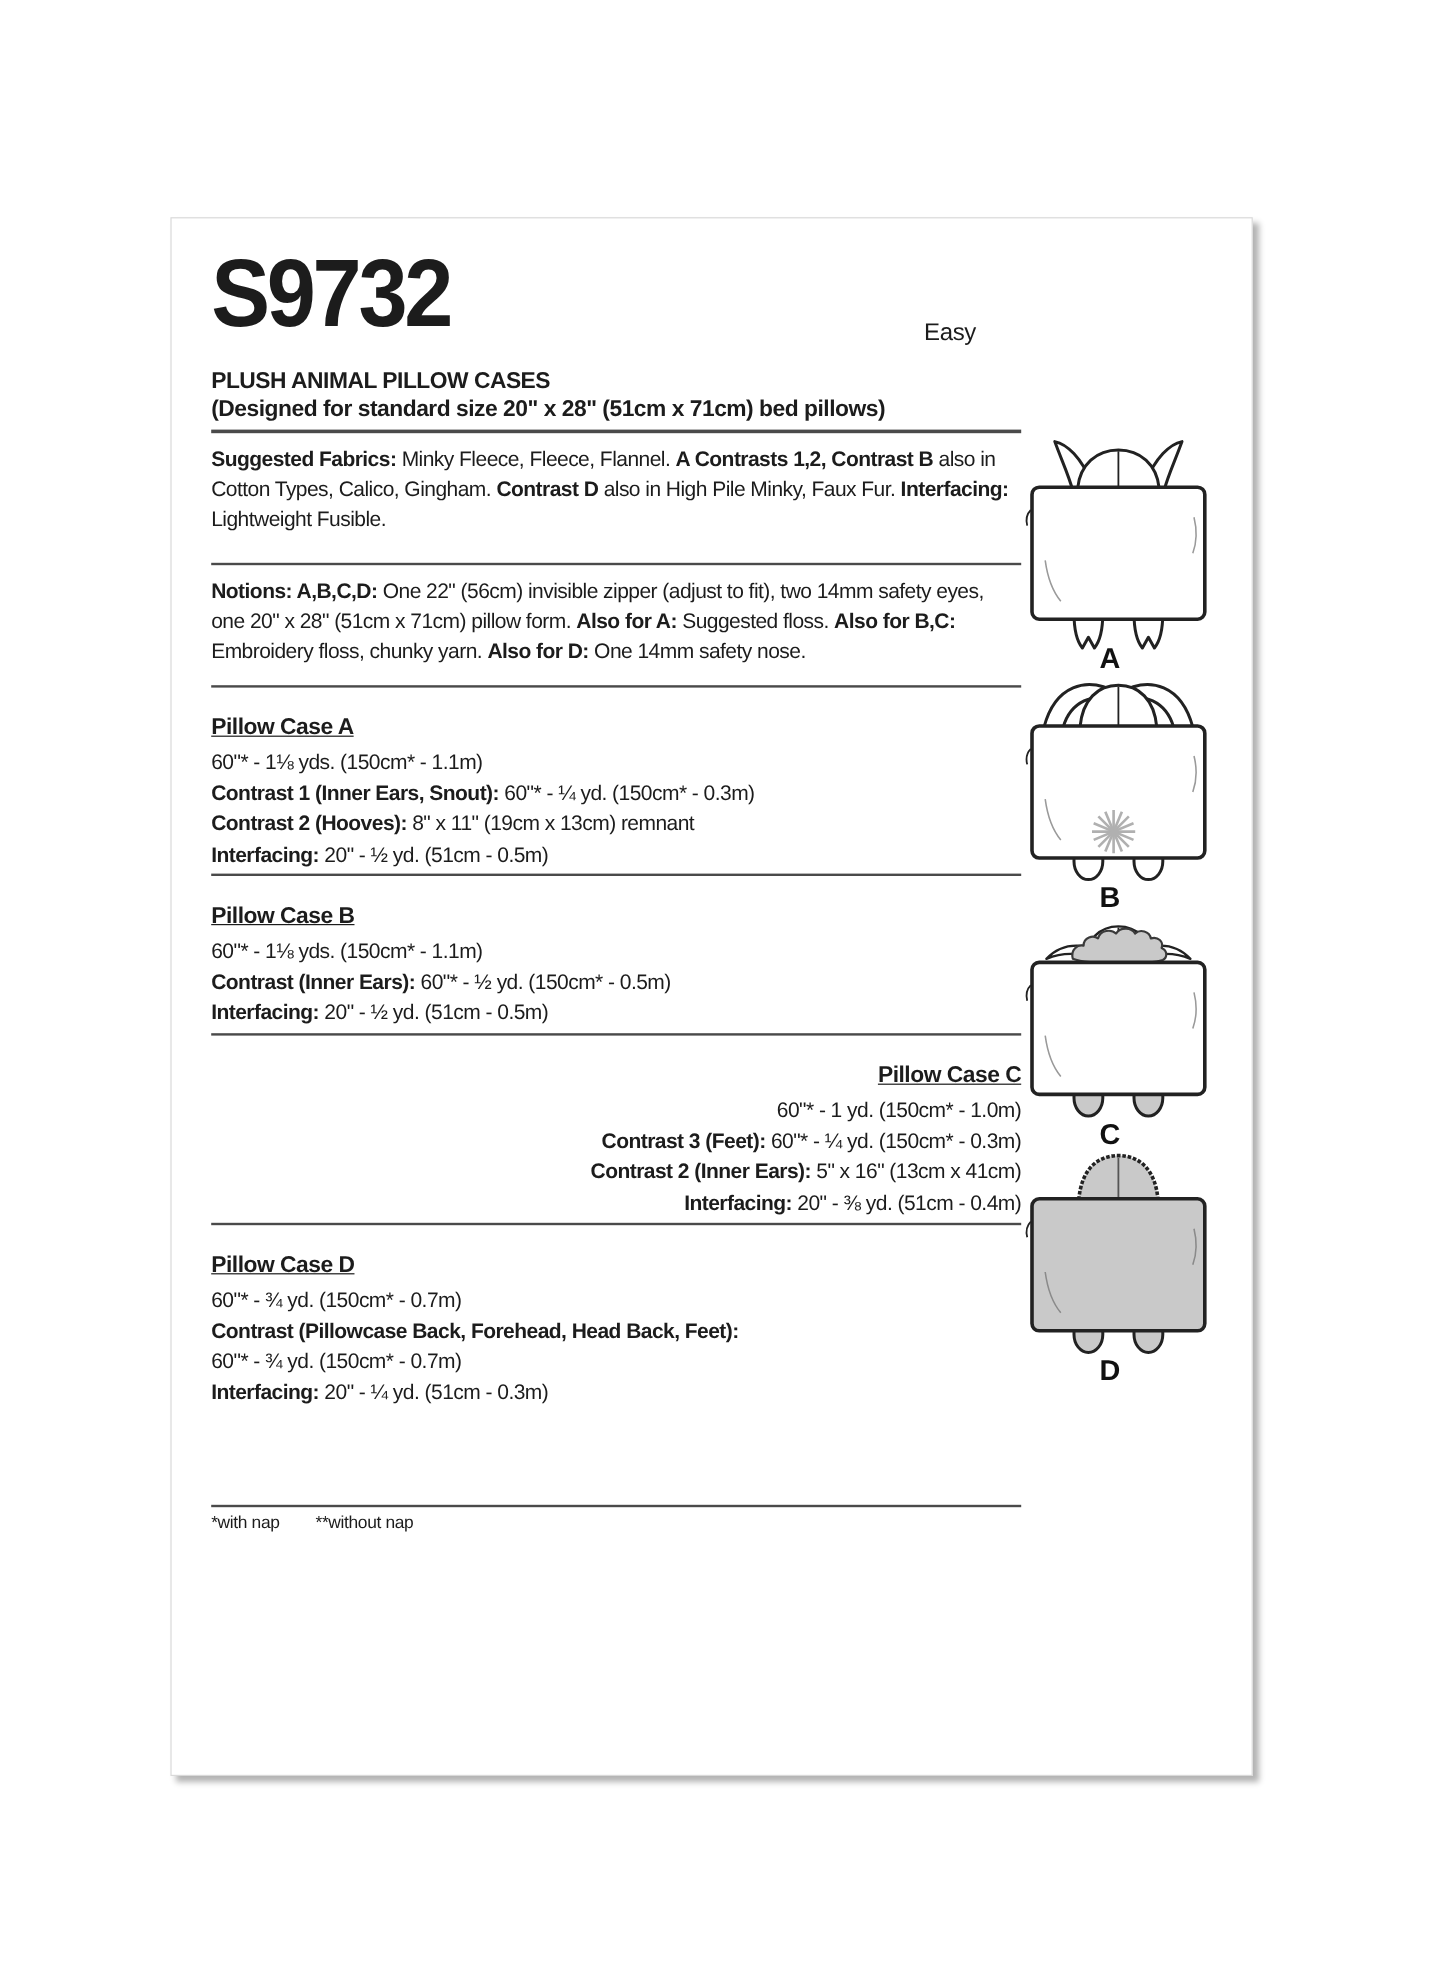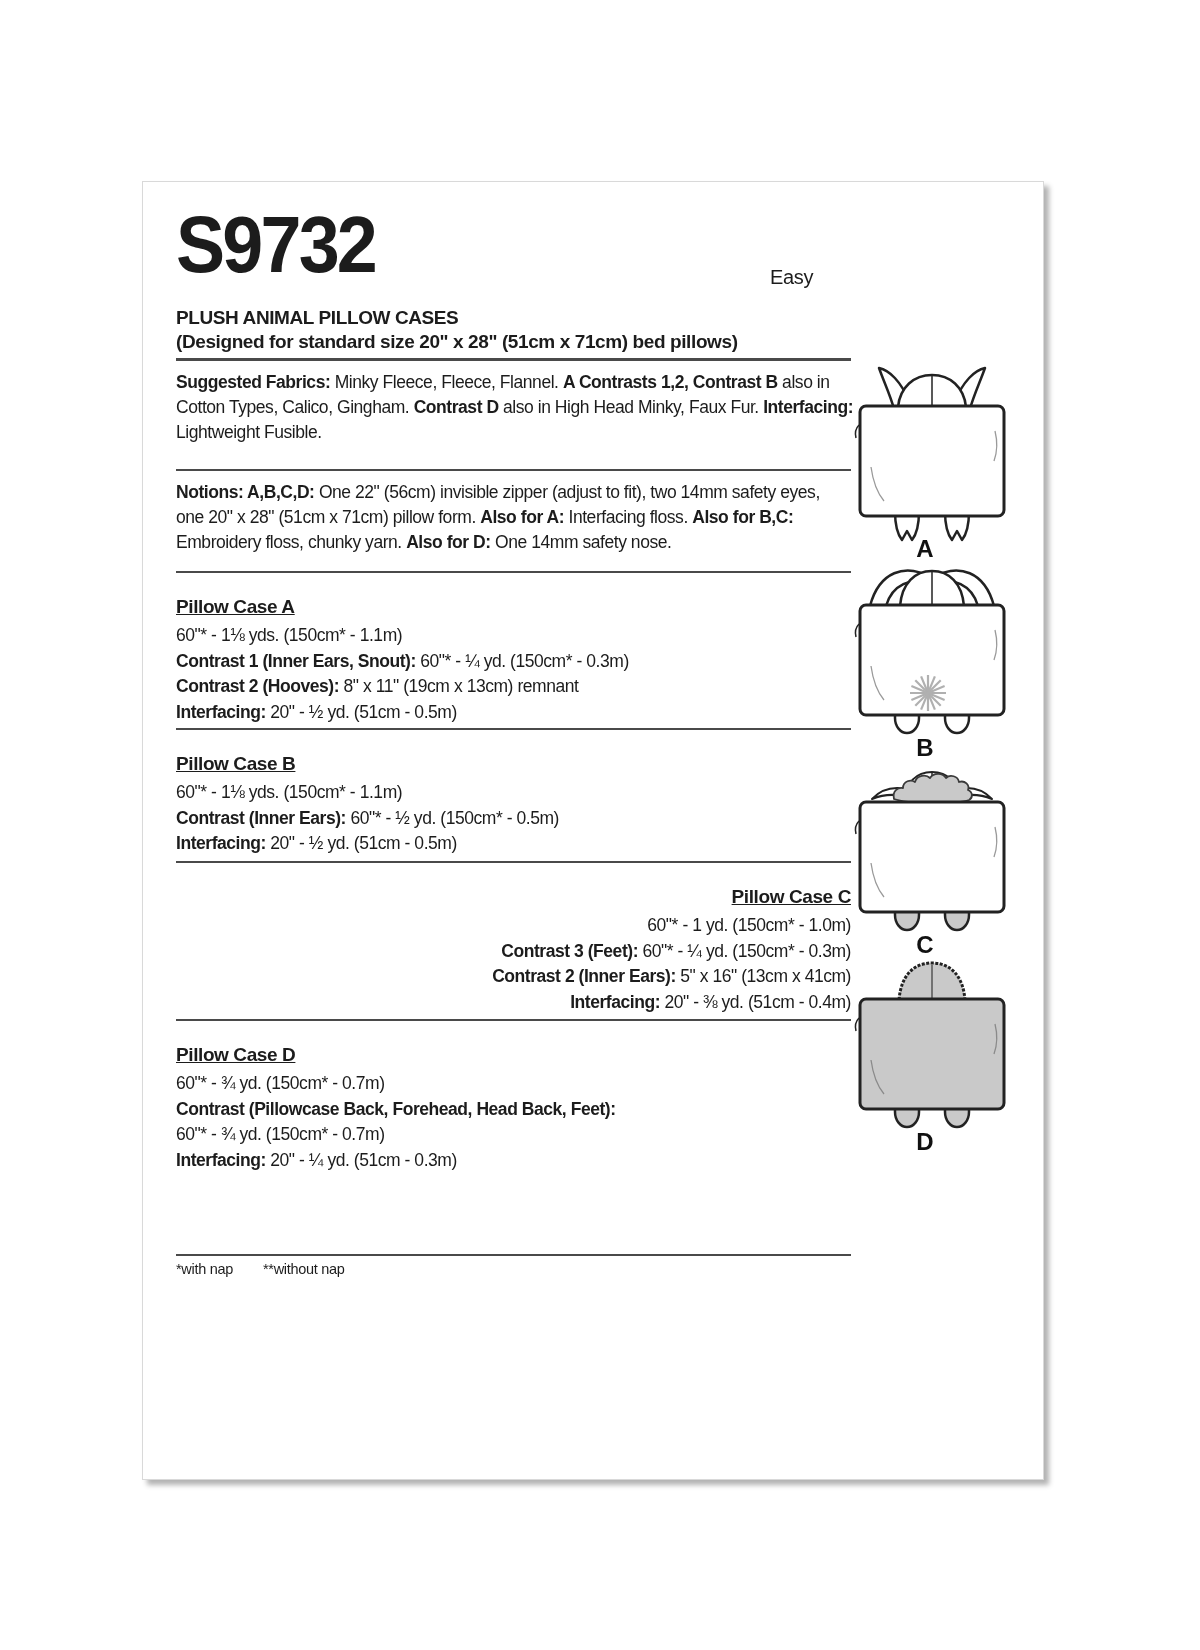--- a/index.html
+++ b/index.html
@@ -44,27 +44,27 @@
 
   <div class="difficulty">Easy</div>
 
   <div class="text-col">
     <div class="pattern-code">S9732</div>
     <div class="doc-heading">PLUSH ANIMAL PILLOW CASES</div>
     <div class="doc-subtitle">(Designed for standard size 20" x 28" (51cm x 71cm) bed pillows)</div>
     <div class="rule rule-1"></div>
     <div class="para">
         <div class="line"><span class="b">Suggested Fabrics:</span><span> Minky Fleece, Fleece, Flannel. </span><span class="b">A Contrasts 1,2, Contrast B</span><span> also in</span></div>
-        <div class="line"><span>Cotton Types, Calico, Gingham. </span><span class="b">Contrast D</span><span> also in High Head Minky, Faux Fur. </span><span class="b">Interfacing:</span></div>
+        <div class="line"><span>Cotton Types, Calico, Gingham. </span><span class="b">Contrast D</span><span> also in High Pile Minky, Faux Fur. </span><span class="b">Interfacing:</span></div>
         <div class="line"><span>Lightweight Fusible.</span></div>
       </div>
     <div class="rule rule-2"></div>
     <div class="para">
         <div class="line"><span class="b">Notions: A,B,C,D:</span><span> One 22" (56cm) invisible zipper (adjust to fit), two 14mm safety eyes,</span></div>
-        <div class="line"><span>one 20" x 28" (51cm x 71cm) pillow form. </span><span class="b">Also for A:</span><span> Interfacing floss. </span><span class="b">Also for B,C:</span></div>
+        <div class="line"><span>one 20" x 28" (51cm x 71cm) pillow form. </span><span class="b">Also for A:</span><span> Suggested floss. </span><span class="b">Also for B,C:</span></div>
         <div class="line"><span>Embroidery floss, chunky yarn. </span><span class="b">Also for D:</span><span> One 14mm safety nose.</span></div>
       </div>
   </div>
 
   <div id="sections">
       <div class="section">
         <div class="sec-head">Pillow Case A</div>
         <div class="sec-line"><span>60"* - 1⅛ yds. (150cm* - 1.1m)</span></div>
         <div class="sec-line"><span class="b">Contrast 1 (Inner Ears, Snout):</span><span> 60"* - ¼ yd. (150cm* - 0.3m)</span></div>
         <div class="sec-line"><span class="b">Contrast 2 (Hooves):</span><span> 8" x 11" (19cm x 13cm) remnant</span></div>

